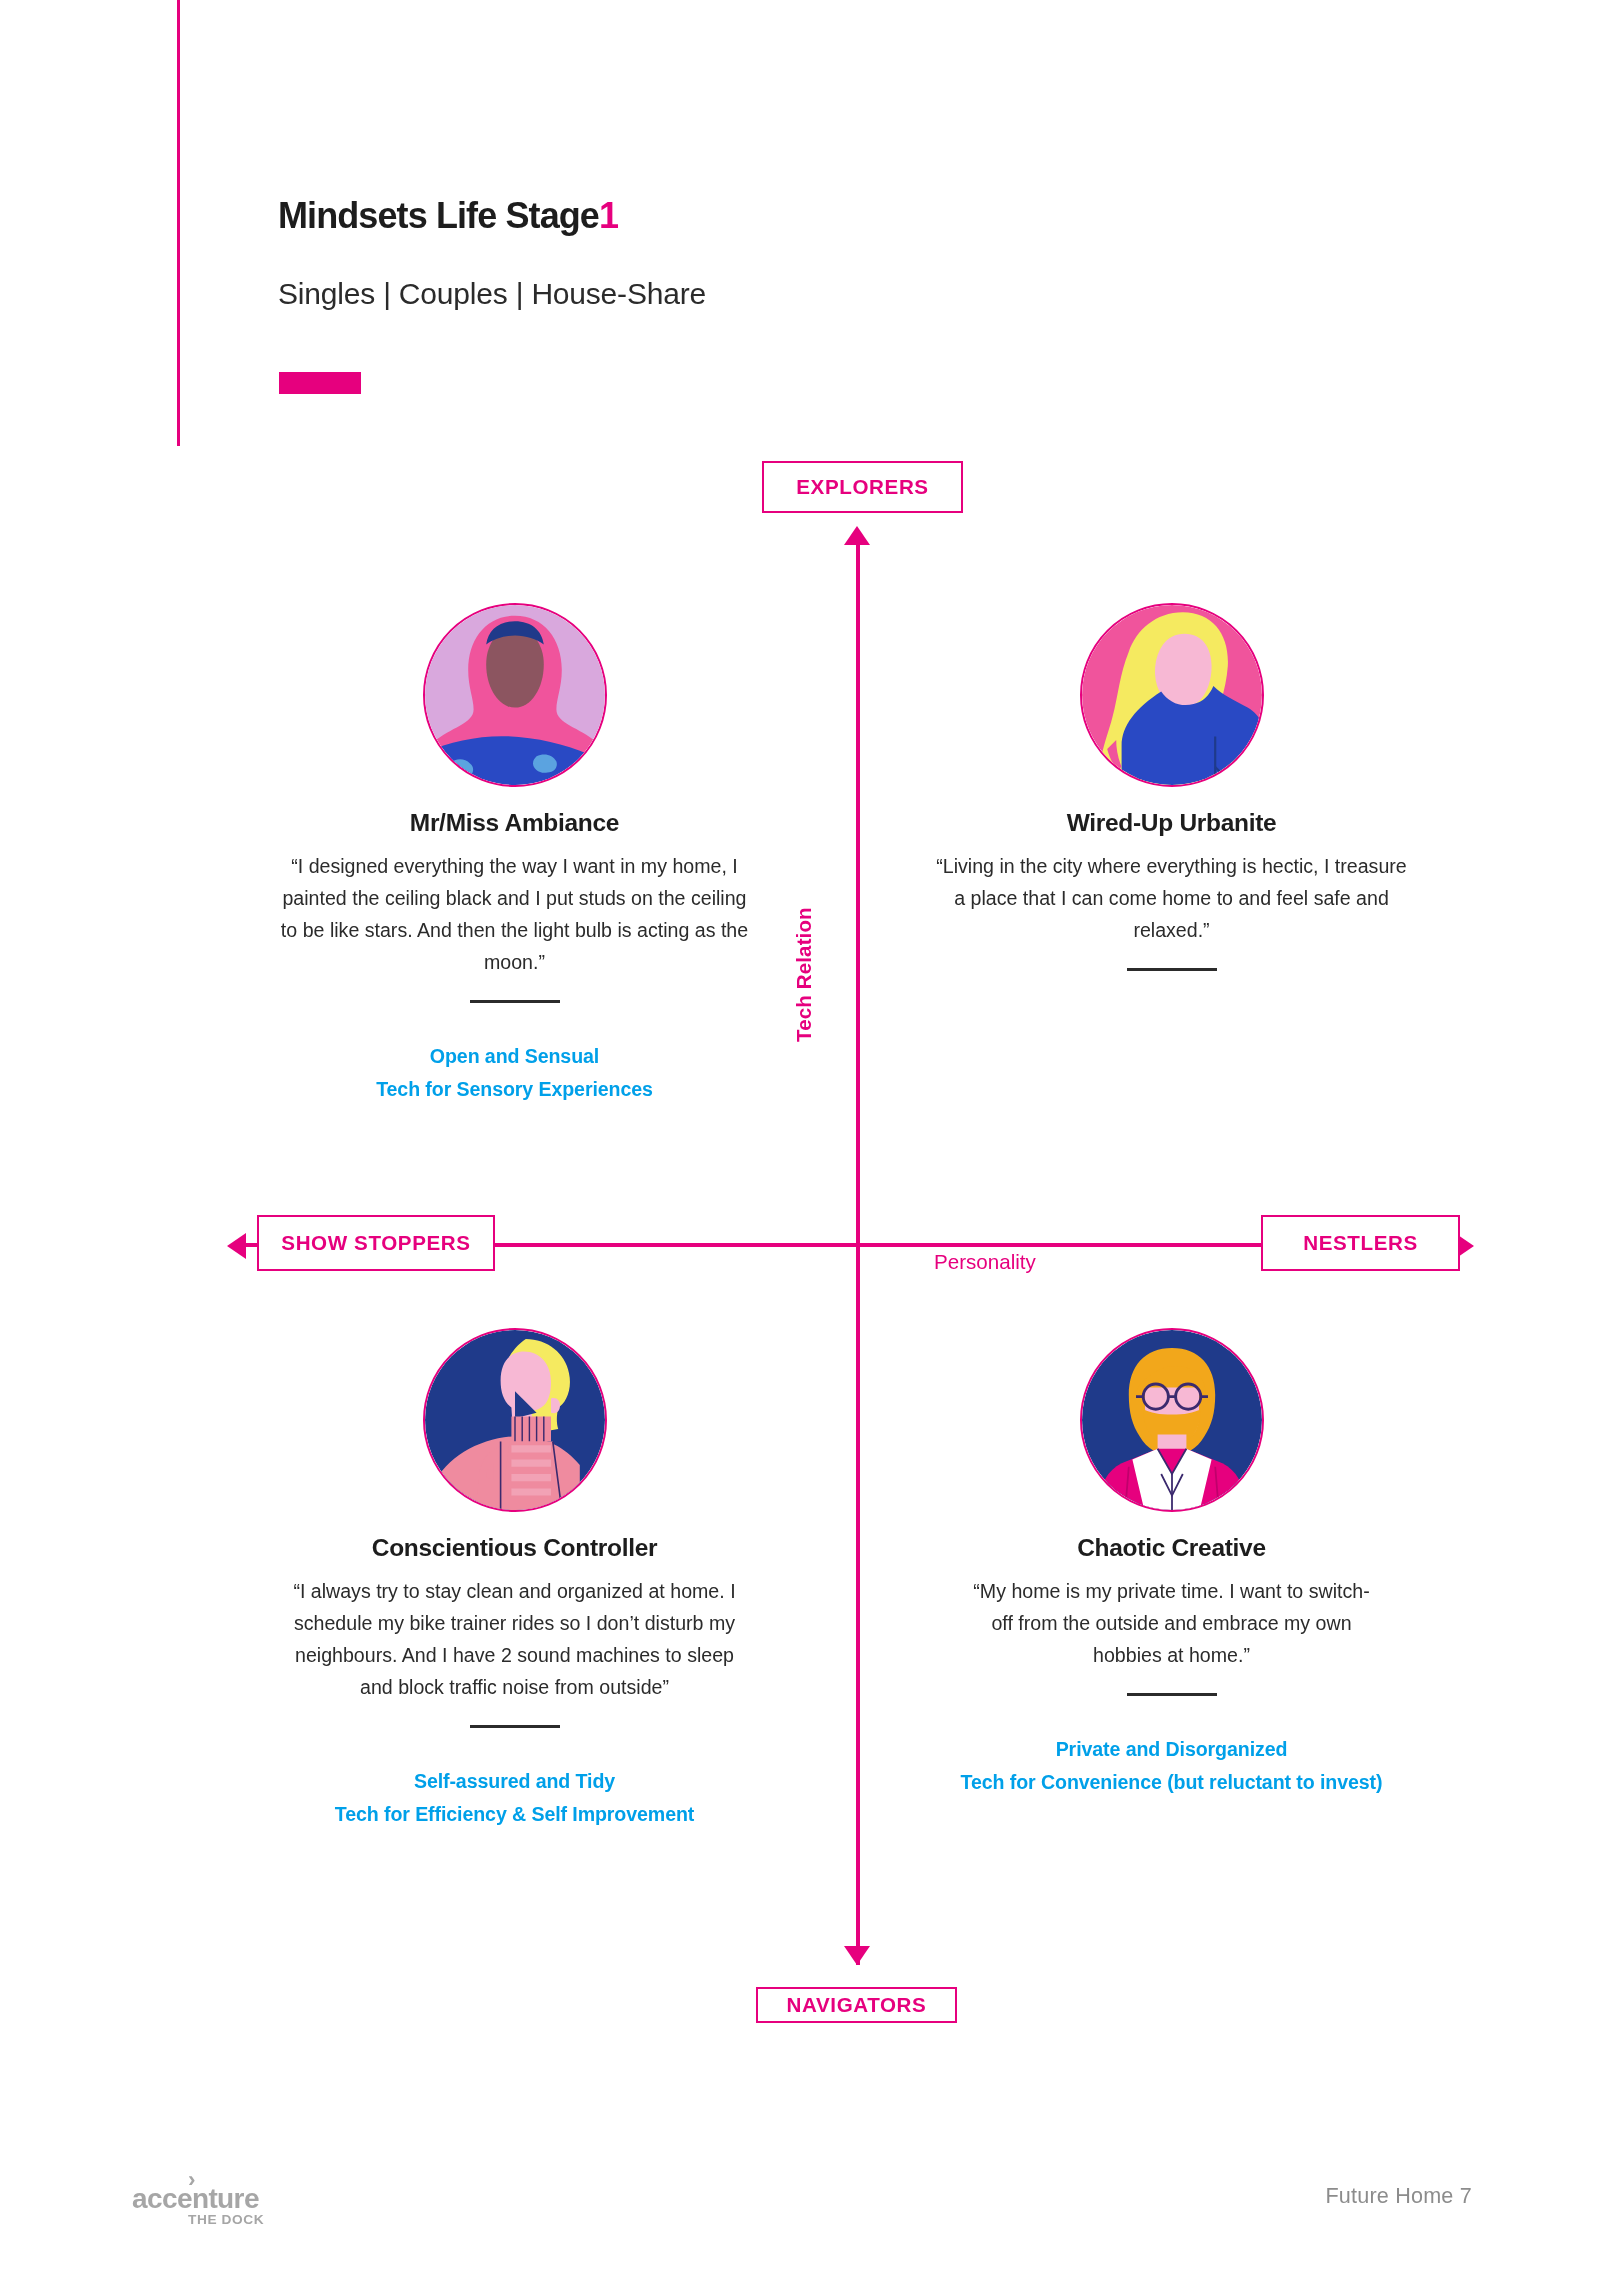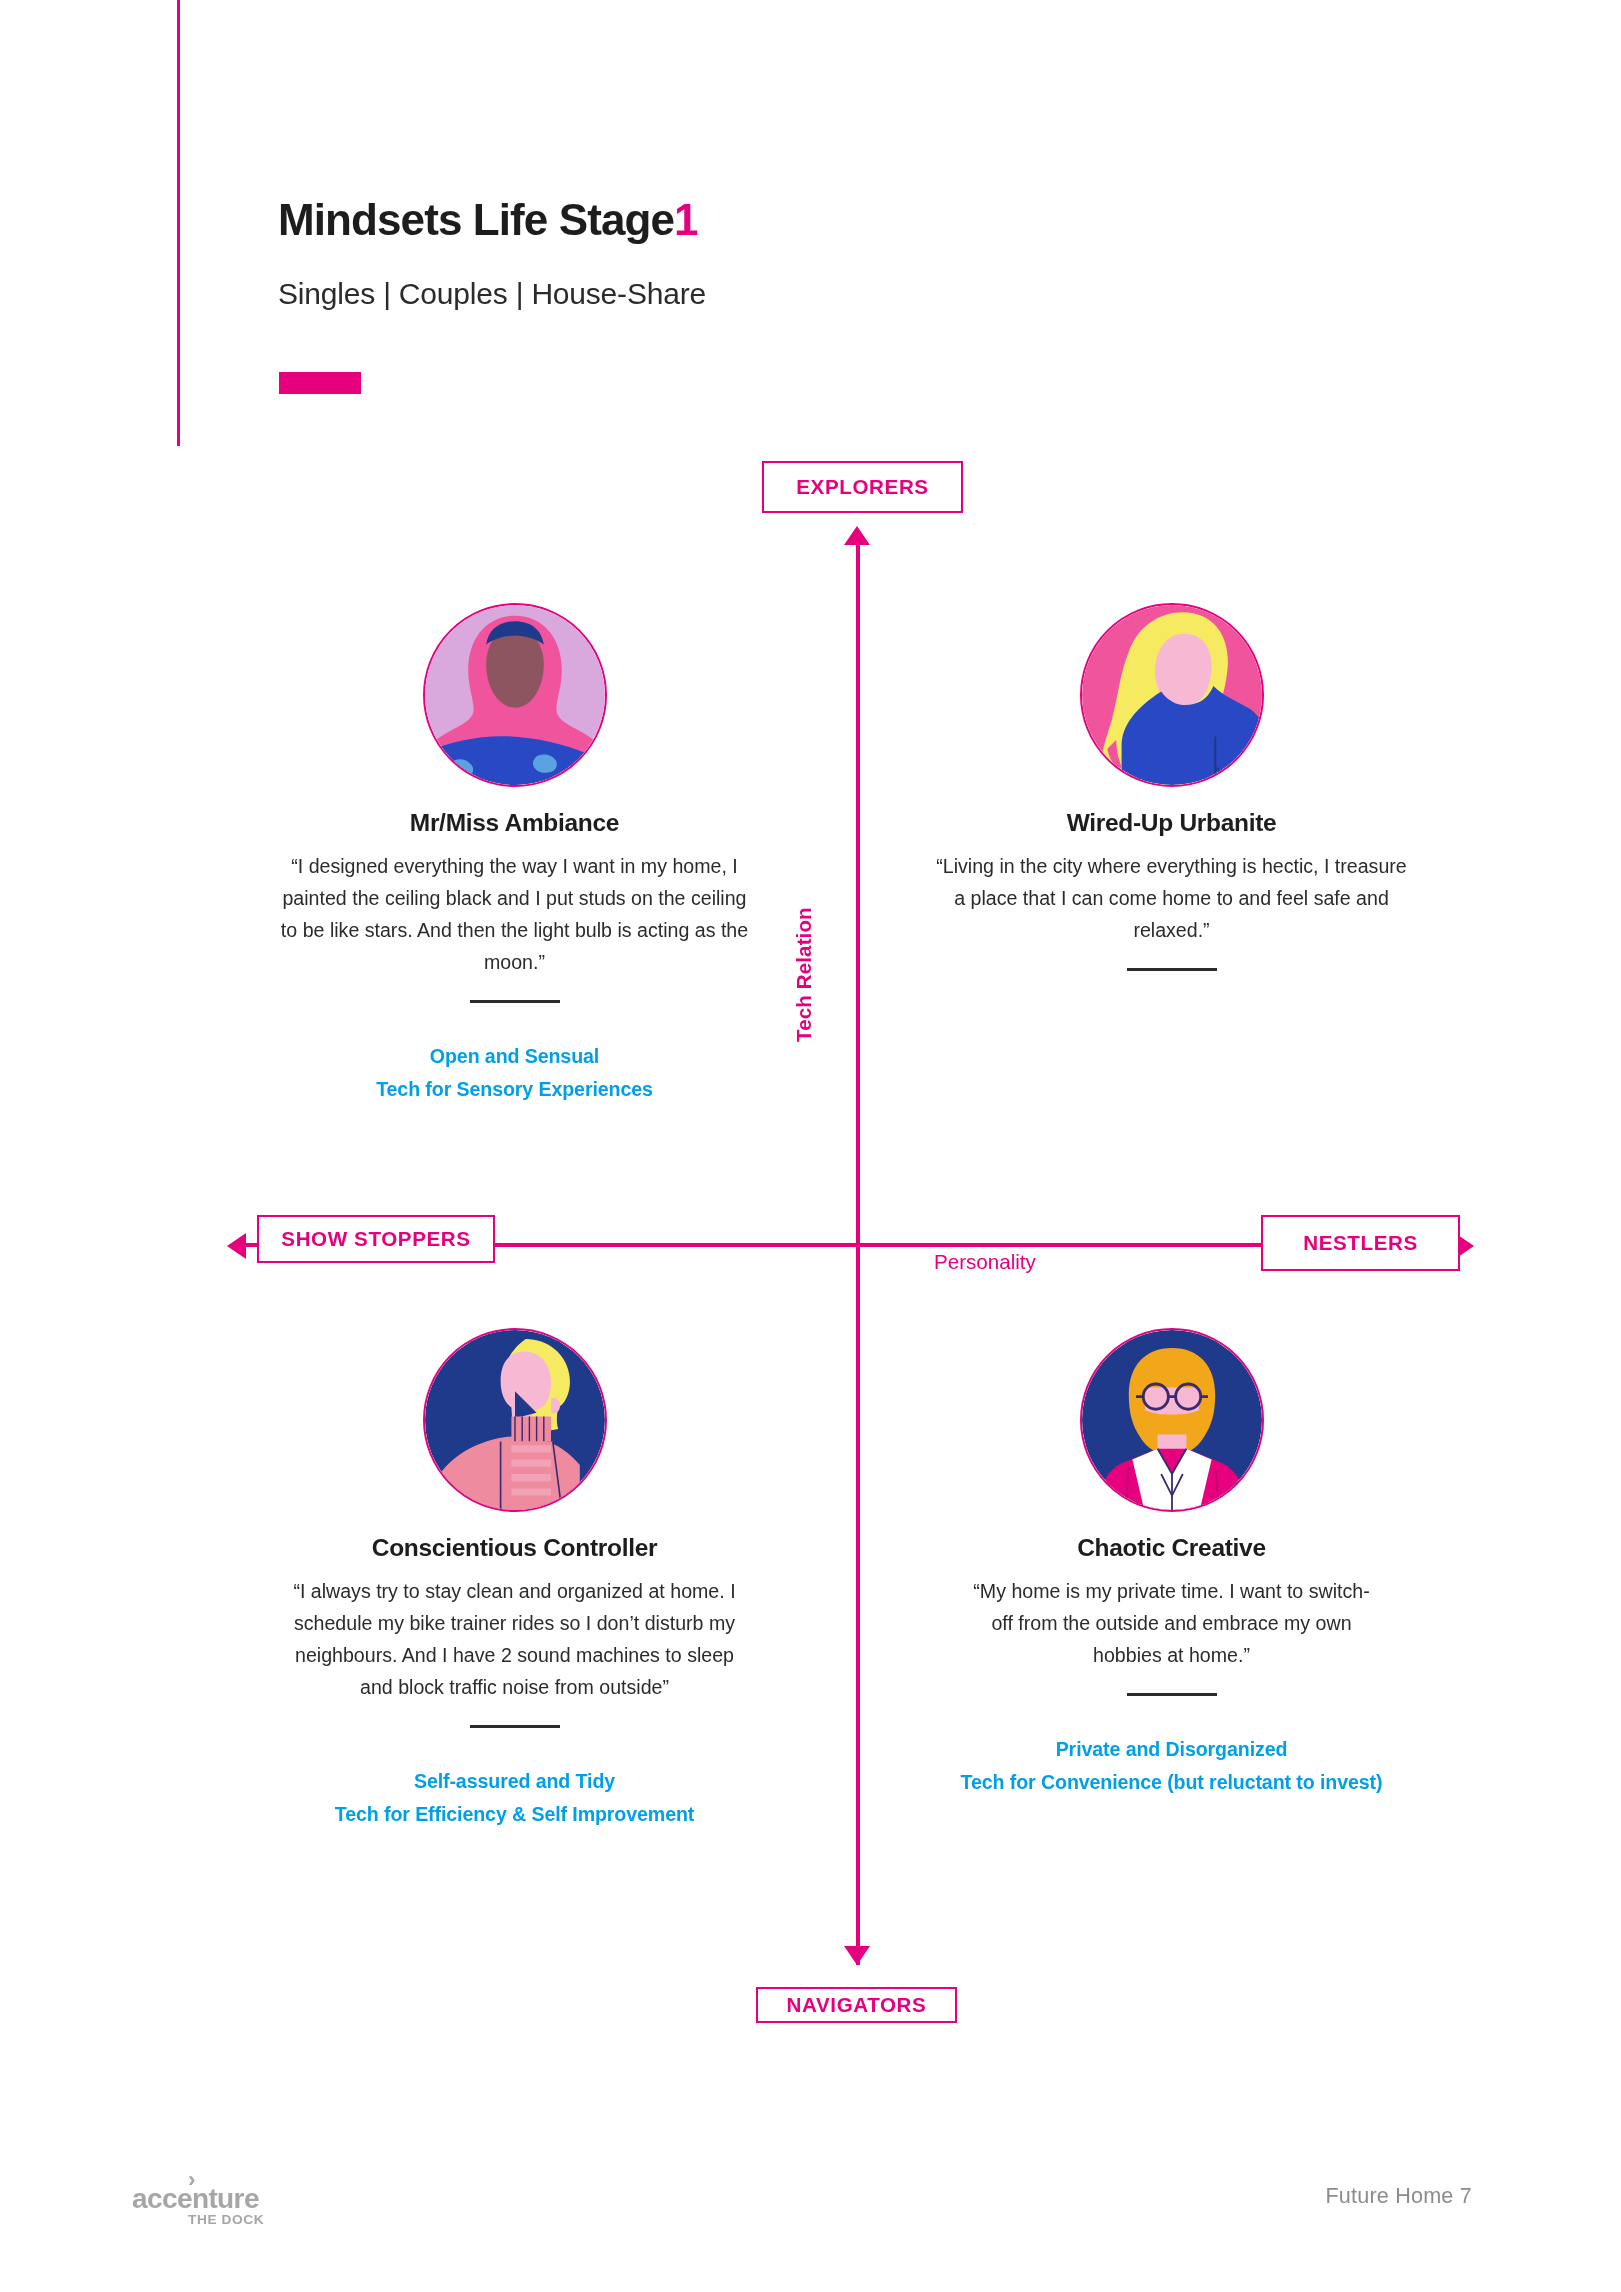--- a/index.html
+++ b/index.html
@@ -25,21 +25,21 @@
     left: 177px;
     top: 0px;
     width: 2.9px;
     height: 446px;
     background: #e6007e;
   }
   .page-title {
     position: absolute;
     left: 278px;
     top: 195px;
-    font-size: 44px;
+    font-size: 36px;
     font-weight: 800;
     letter-spacing: -0.9px;
     color: #1d1d1d;
     white-space: nowrap;
   }
   .page-title .accentnum {
     color: #e6007e;
   }
   .page-subtitle {
     position: absolute;
@@ -128,21 +128,21 @@
     font-weight: 800;
     letter-spacing: 0.6px;
     display: flex;
     align-items: center;
     justify-content: center;
     box-sizing: border-box;
     white-space: nowrap;
   }
   .pole-explorers { left: 762px;  top: 461px;  width: 201px; height: 52px; }
   .pole-navigators{ left: 756px;  top: 1987px; width: 201px; height: 36px; }
-  .pole-show      { left: 257px;  top: 1215px; width: 238px; height: 48px; }
+  .pole-show      { left: 257px;  top: 1215px; width: 238px; height: 56px; }
   .pole-nestlers  { left: 1261px; top: 1215px; width: 199px; height: 56px; }
 
   .axis-name-v {
     position: absolute;
     left: 792px;
     top: 1042px;
     color: #e6007e;
     font-size: 20.6px;
     font-weight: 700;
     letter-spacing: 0.1px;

